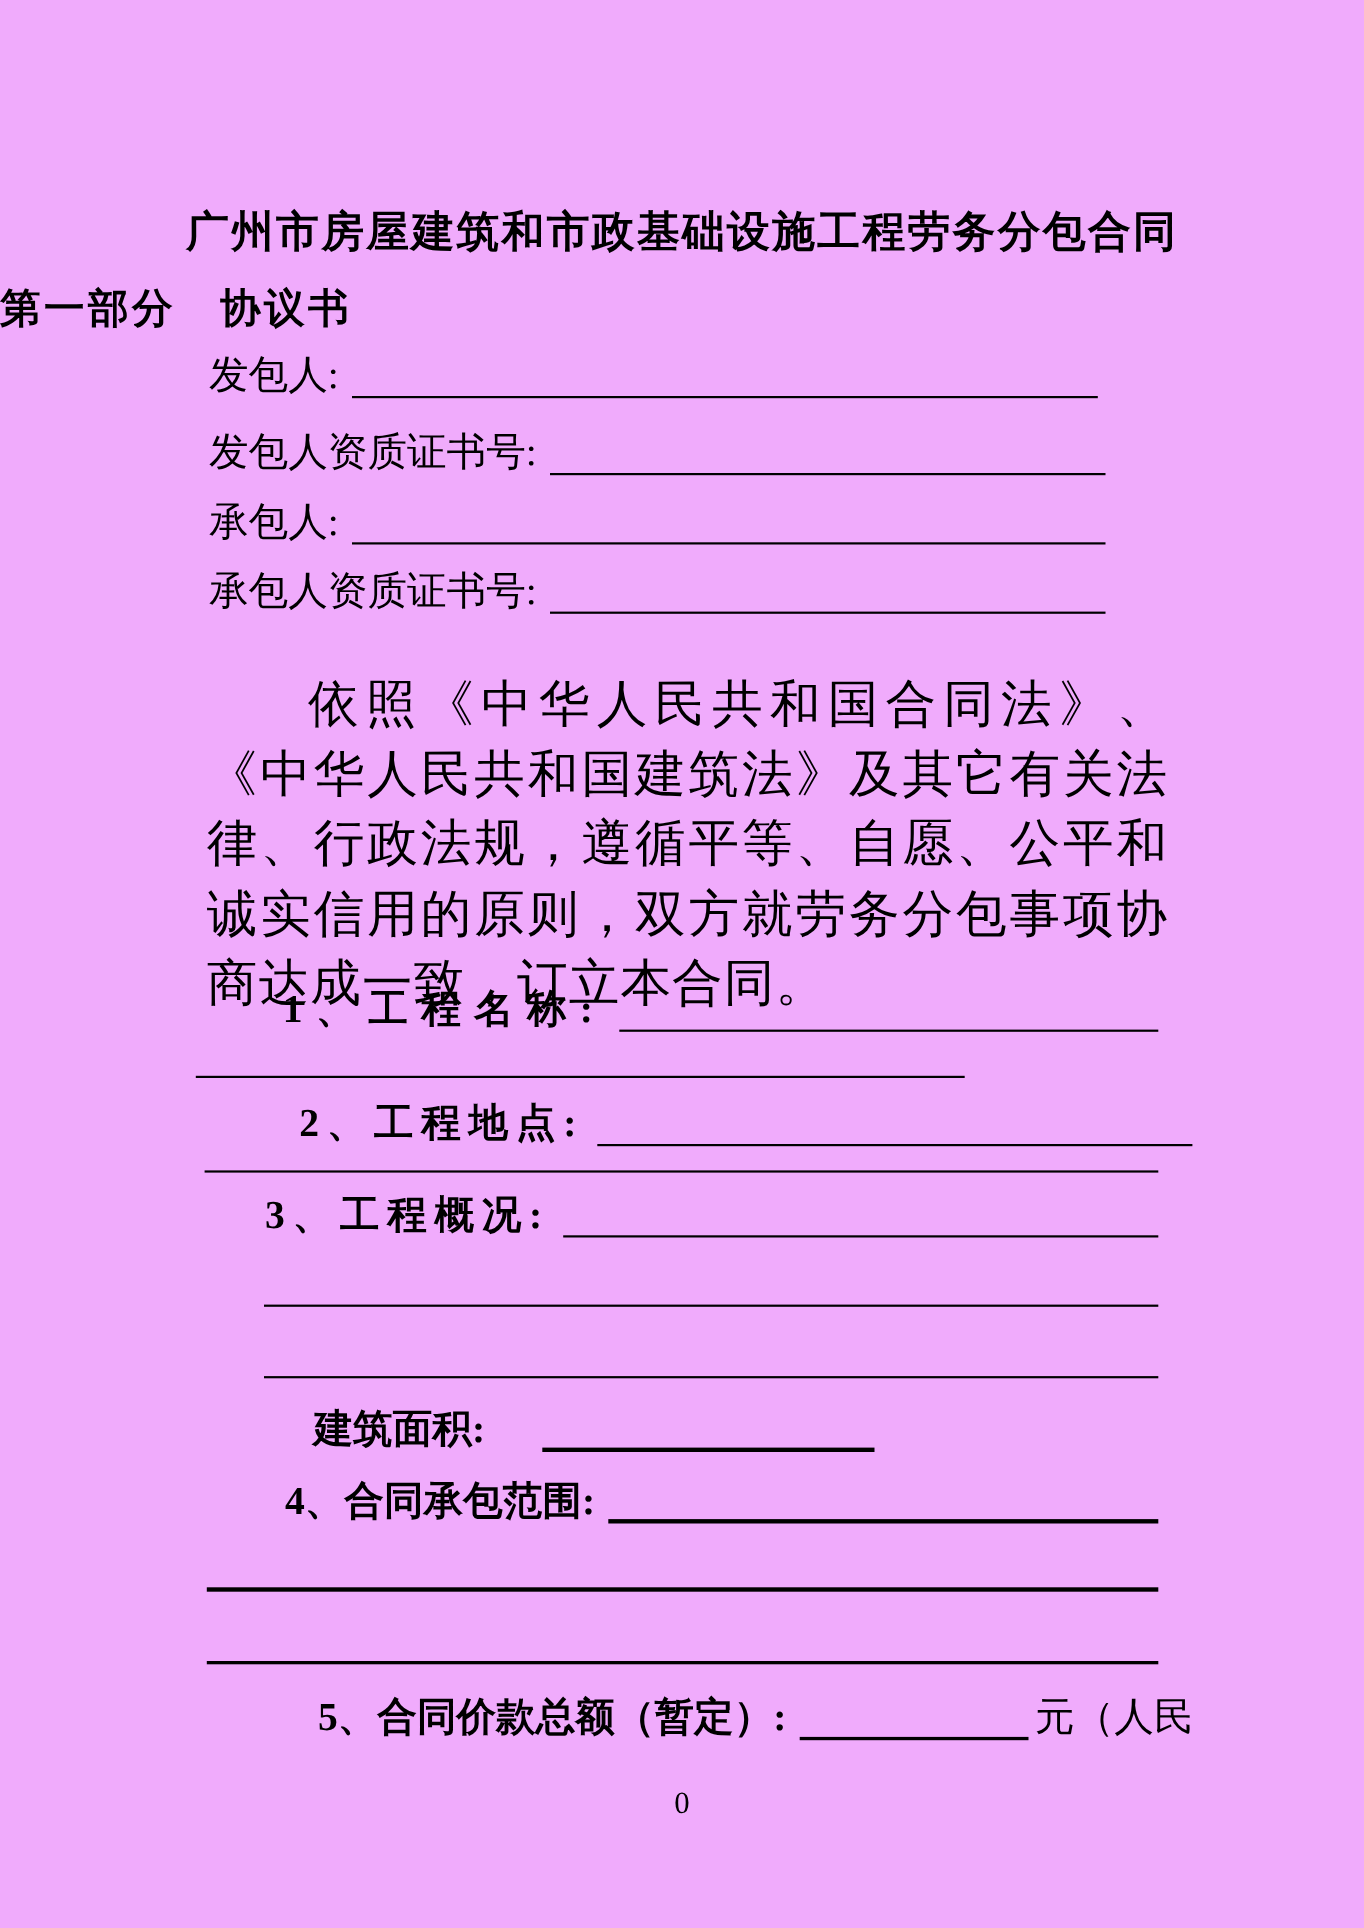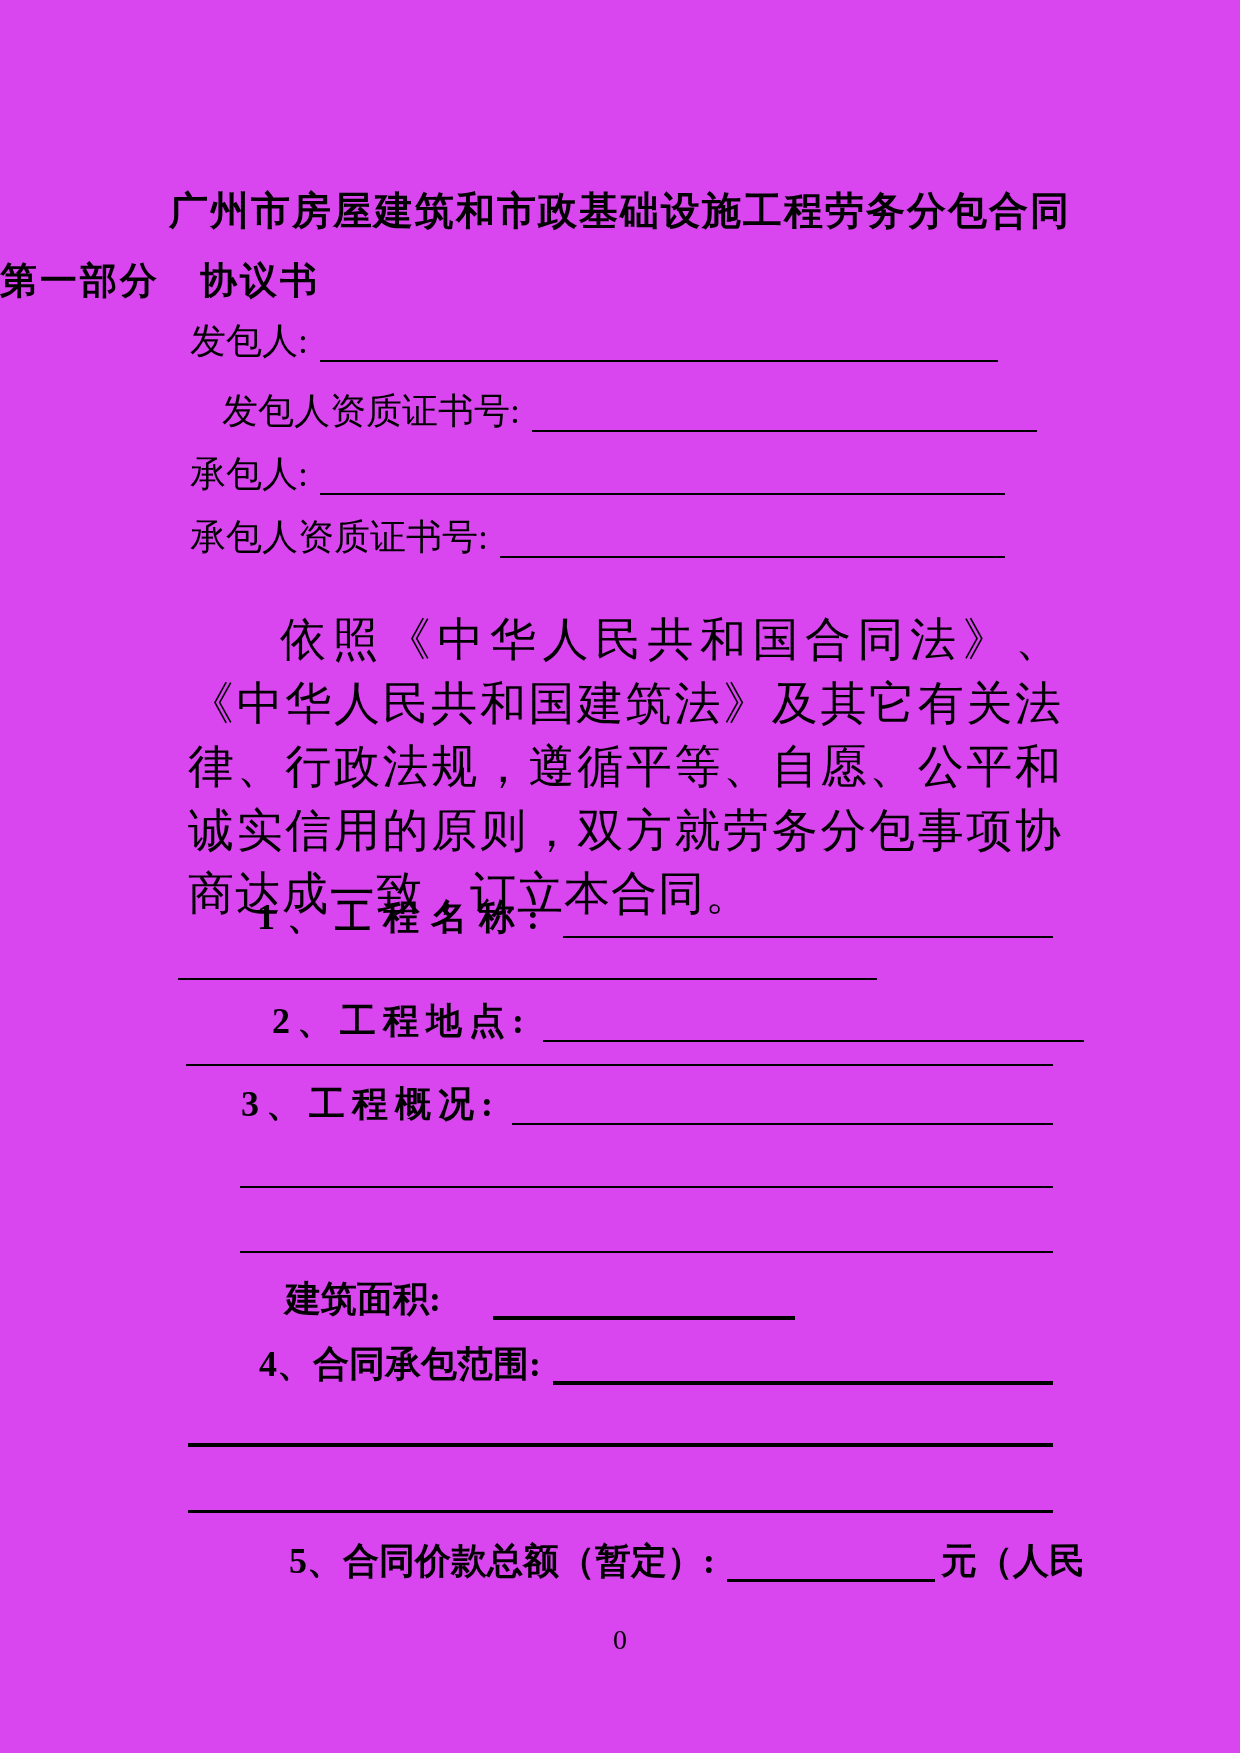--- a/index.html
+++ b/index.html
@@ -2,21 +2,21 @@
 <html><head>
 <meta charset="utf-8">
 <style>
   * { margin: 0; padding: 0; box-sizing: border-box; }
   html, body { background: #e8e8e8; }
   .page {
     position: relative;
     width: 1240px;
     height: 1753px;
     margin: 0 auto;
-    background: #d946ef;
+    background: #f0abfc;
     color: #000000;
     font-family: "Liberation Serif", "DejaVu Serif", serif;
     overflow: hidden;
   }
   .title {
     position: absolute;
     top: 184px; left: 0; width: 100%;
     text-align: center;
     font-size: 39px;
     font-weight: bold;
@@ -43,21 +43,21 @@
   .row .lbl { flex: 0 0 auto; }
   .row .fill {
     flex: 1 1 auto;
     height: 100%;
     margin-left: 12px;
     border-bottom: 2px solid #000;
   }
   .row .fill.thick { border-bottom-width: 4px; }
   .row .fill.med   { border-bottom-width: 3px; }
   .row.b .lbl { font-weight: bold; }
-  .row .suffix { flex: 0 0 auto; margin-left: 6px; font-weight: bold; }
+  .row .suffix { flex: 0 0 auto; margin-left: 6px; font-weight: normal; }
   .preamble {
     position: absolute;
     top: 608px; left: 188px; width: 874px;
     font-size: 46px;
     line-height: 63.5px;
     text-align: justify;
     text-indent: 2em;
     letter-spacing: 1px;
     font-family: Liberation Serif, serif;
   }
@@ -68,21 +68,21 @@
   .hline.thick { border-top-width: 4px; }
   .hline.med   { border-top-width: 3px; }
   .page-num {
     position: absolute;
     top: 1624px; left: 0; width: 100%;
     text-align: center;
     font-size: 28px;
   }
   
   #row-employer        { left: 190px; top: 318px; width: 808px; height: 44px; }
-  #row-employer-cert   { left: 190px; top: 388px; width: 815px; height: 44px; margin-left: 32px; }
+  #row-employer-cert   { left: 190px; top: 388px; width: 815px; height: 44px; }
   #row-contractor      { left: 190px; top: 451px; width: 815px; height: 44px; }
   #row-contractor-cert { left: 190px; top: 514px; width: 815px; height: 44px; }
   #row-item1 { left: 257px; top: 892px;  width: 796px; height: 46px; text-align: center; }
   #row-item1 .lbl { letter-spacing: 12px; }
   #row-item2 { left: 241px; top: 979px;  width: 812px; height: 63px; margin-left: 31px; }
   #row-item2 .lbl { letter-spacing: 7px; }
   #row-item3 { left: 241px; top: 1079px; width: 812px; height: 46px; }
   #row-item3 .lbl { letter-spacing: 7px; }
   #row-area  { left: 285px; top: 1274px; width: 510px; height: 46px; gap: 40px; }
   #row-item4 { left: 259px; top: 1339px; width: 794px; height: 46px; }

